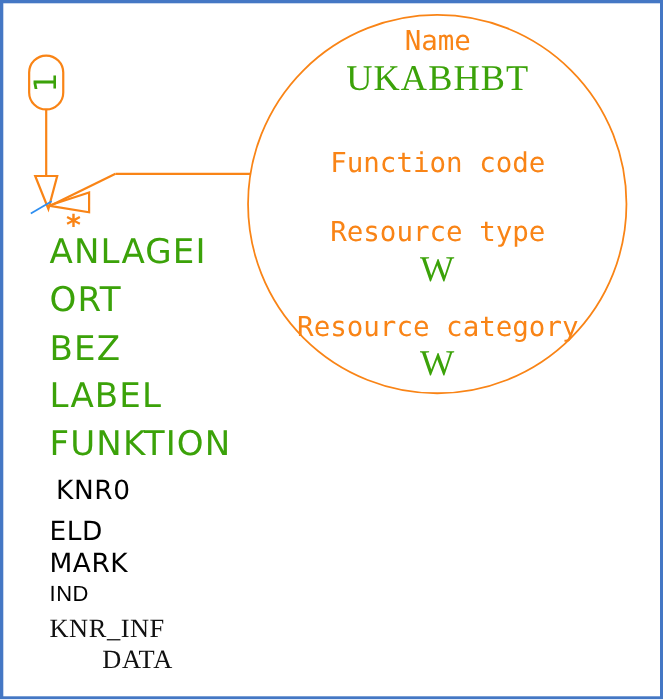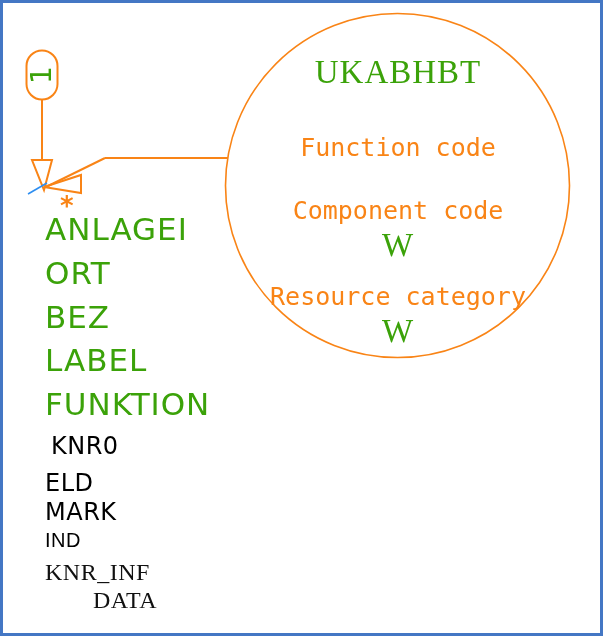--- a/index.html
+++ b/index.html
@@ -155,26 +155,27 @@
   <div class="txt attr-big" style="left:45px; top:345px;">LABEL</div>
   <div class="txt attr-big" style="left:45px; top:389px;">FUNKTION</div>
 
   <div class="txt attr-mid" style="left:51px; top:434px;">KNR0</div>
   <div class="txt attr-mid" style="left:45px; top:471px;">ELD</div>
   <div class="txt attr-mid" style="left:45px; top:500px;">MARK</div>
   <div class="txt attr-mid-blue" style="left:45px; top:530px;">IND</div>
   <div class="txt attr-mid-black" style="left:45px; top:560px;">KNR_INF</div>
   <div class="txt attr-mid-black" style="left:45px; top:588px;margin-left:48px;">DATA</div>
 
+  <div class="centerbox bubble-label" style="top:22px;">Name</div>
   <div class="centerbox bubble-value" style="top:54px;">UKABHBT</div>
 
   <div class="centerbox bubble-label" style="top:109px;margin-top:24px;">Function code</div>
   <div class="centerbox bubble-value" style="top:140px; min-height:33px;"></div>
 
-  <div class="centerbox bubble-label" style="top:196px;">Component code</div>
+  <div class="centerbox bubble-label" style="top:196px;">Resource type</div>
   <div class="centerbox bubble-value" style="top:227px;">W</div>
 
   <div class="centerbox bubble-label" style="top:282px;">Resource category</div>
   <div class="centerbox bubble-value" style="top:313px;">W</div>
 
   <div id="frame"></div>
 
 </div>
 
 </body></html>

